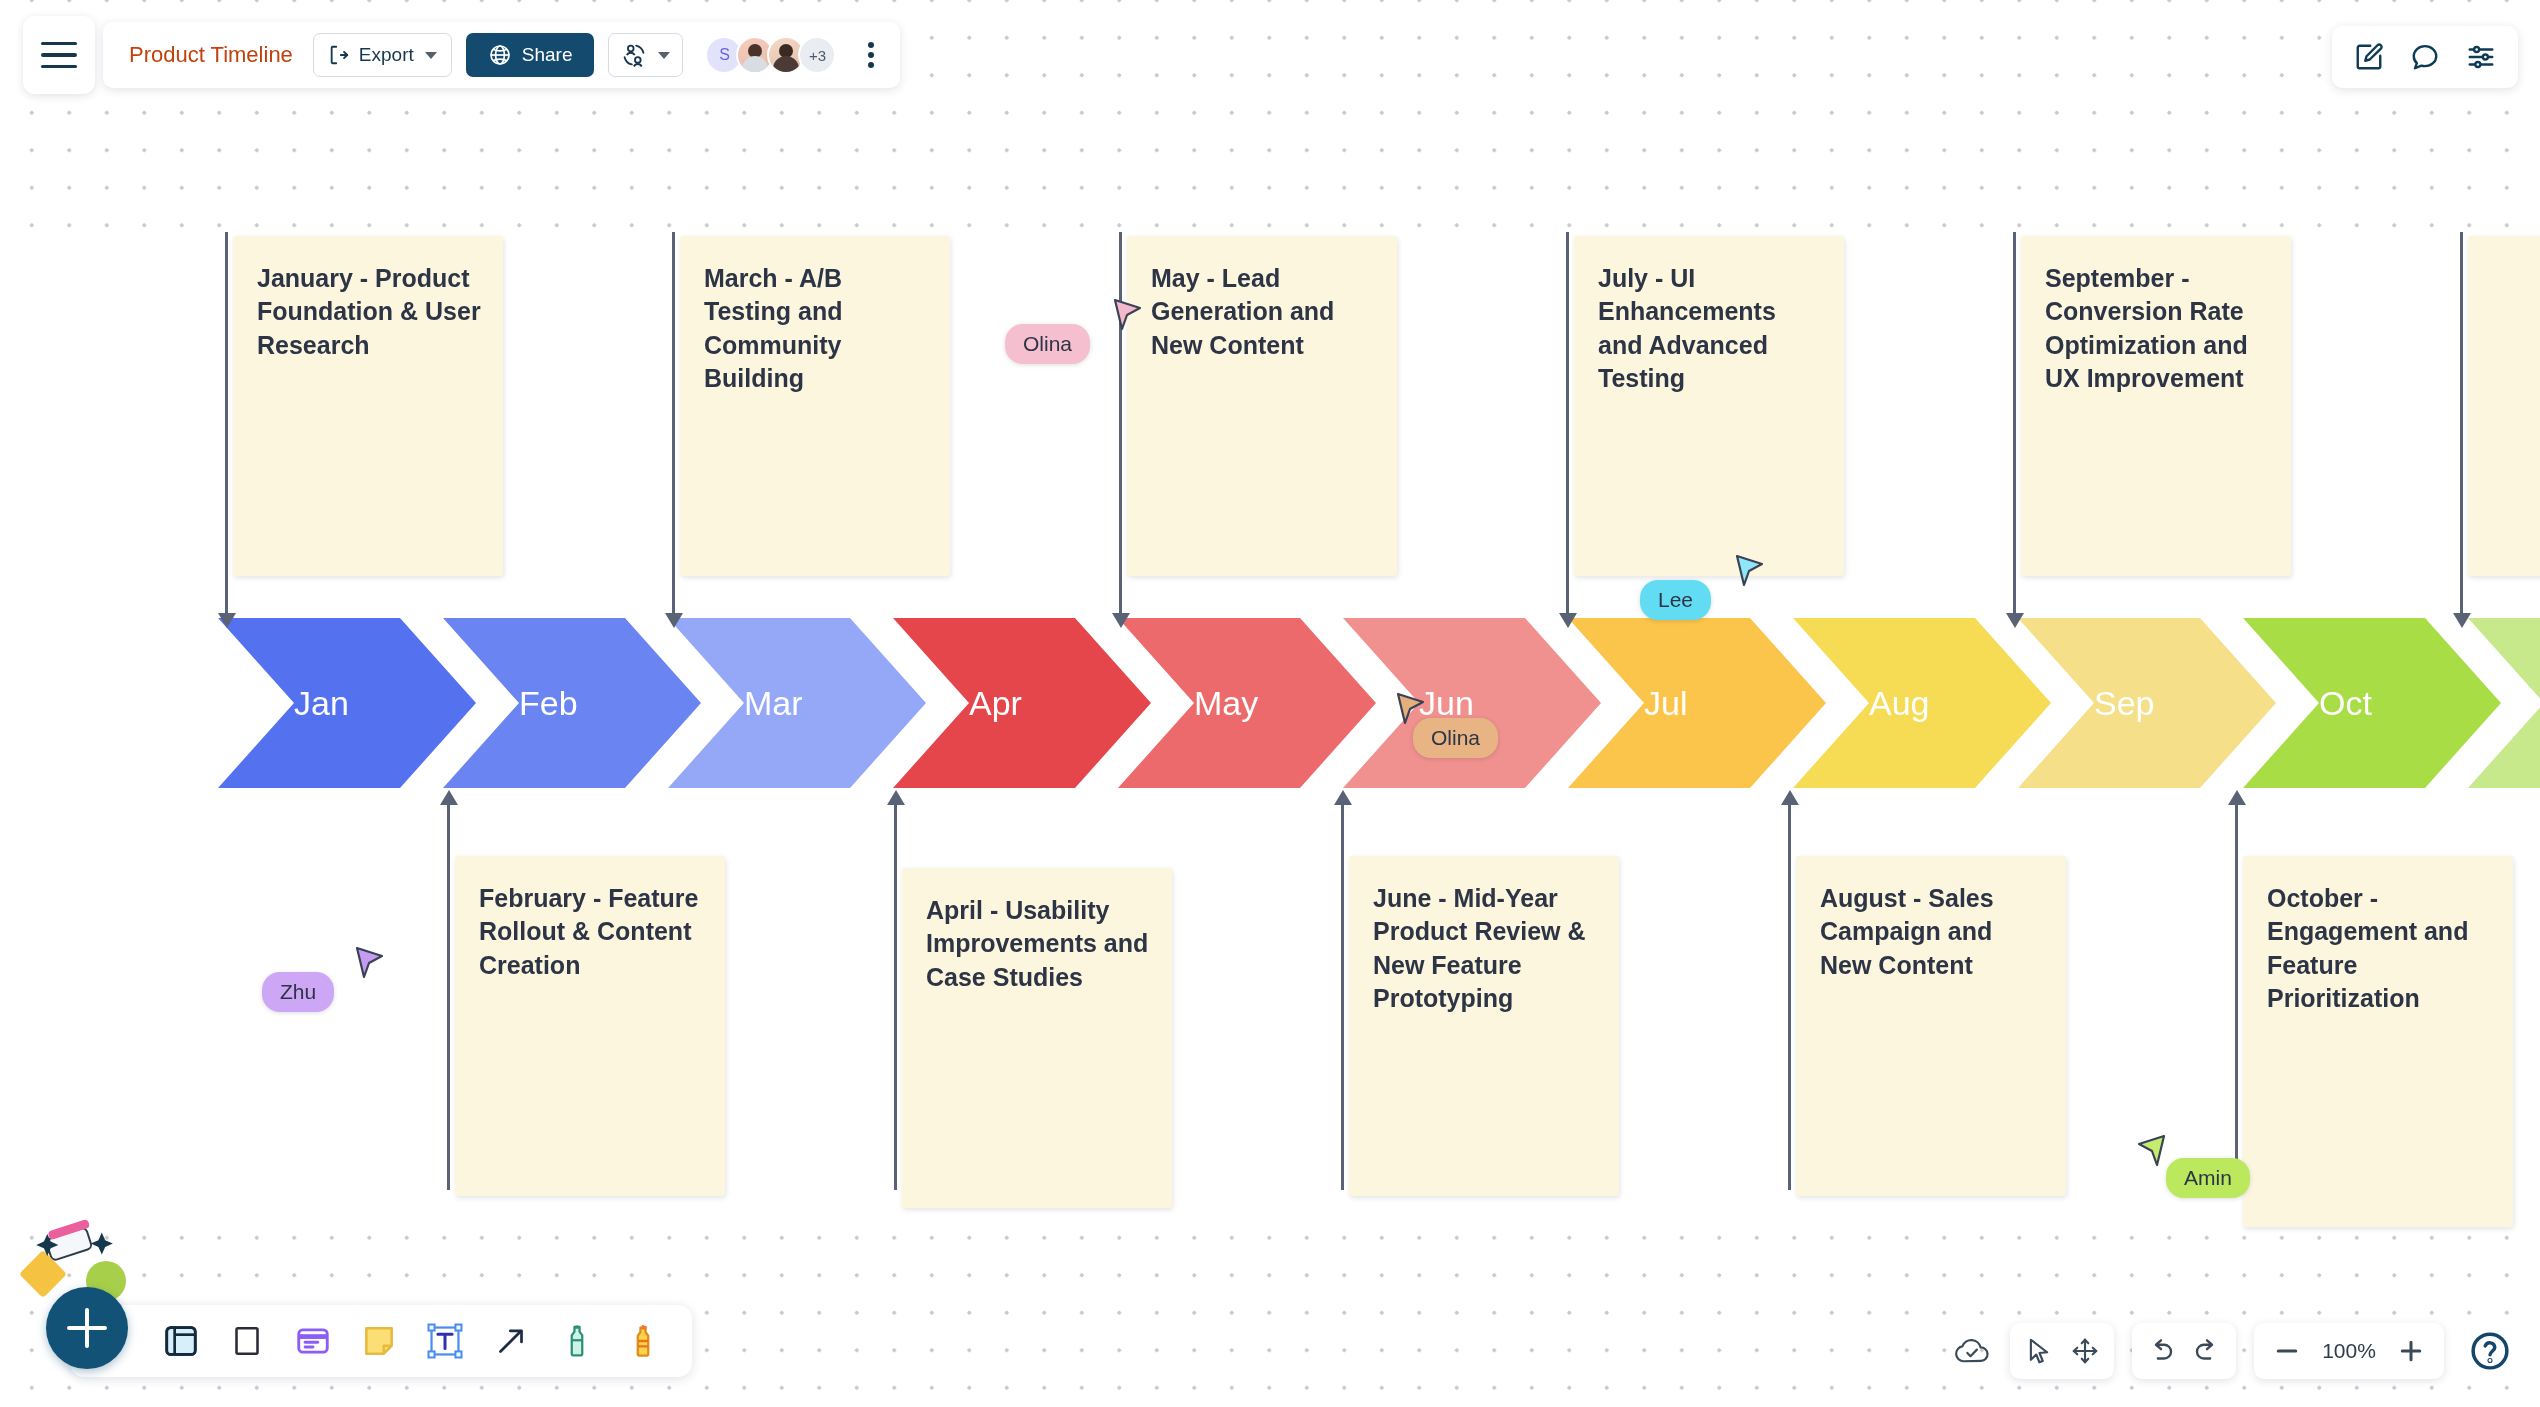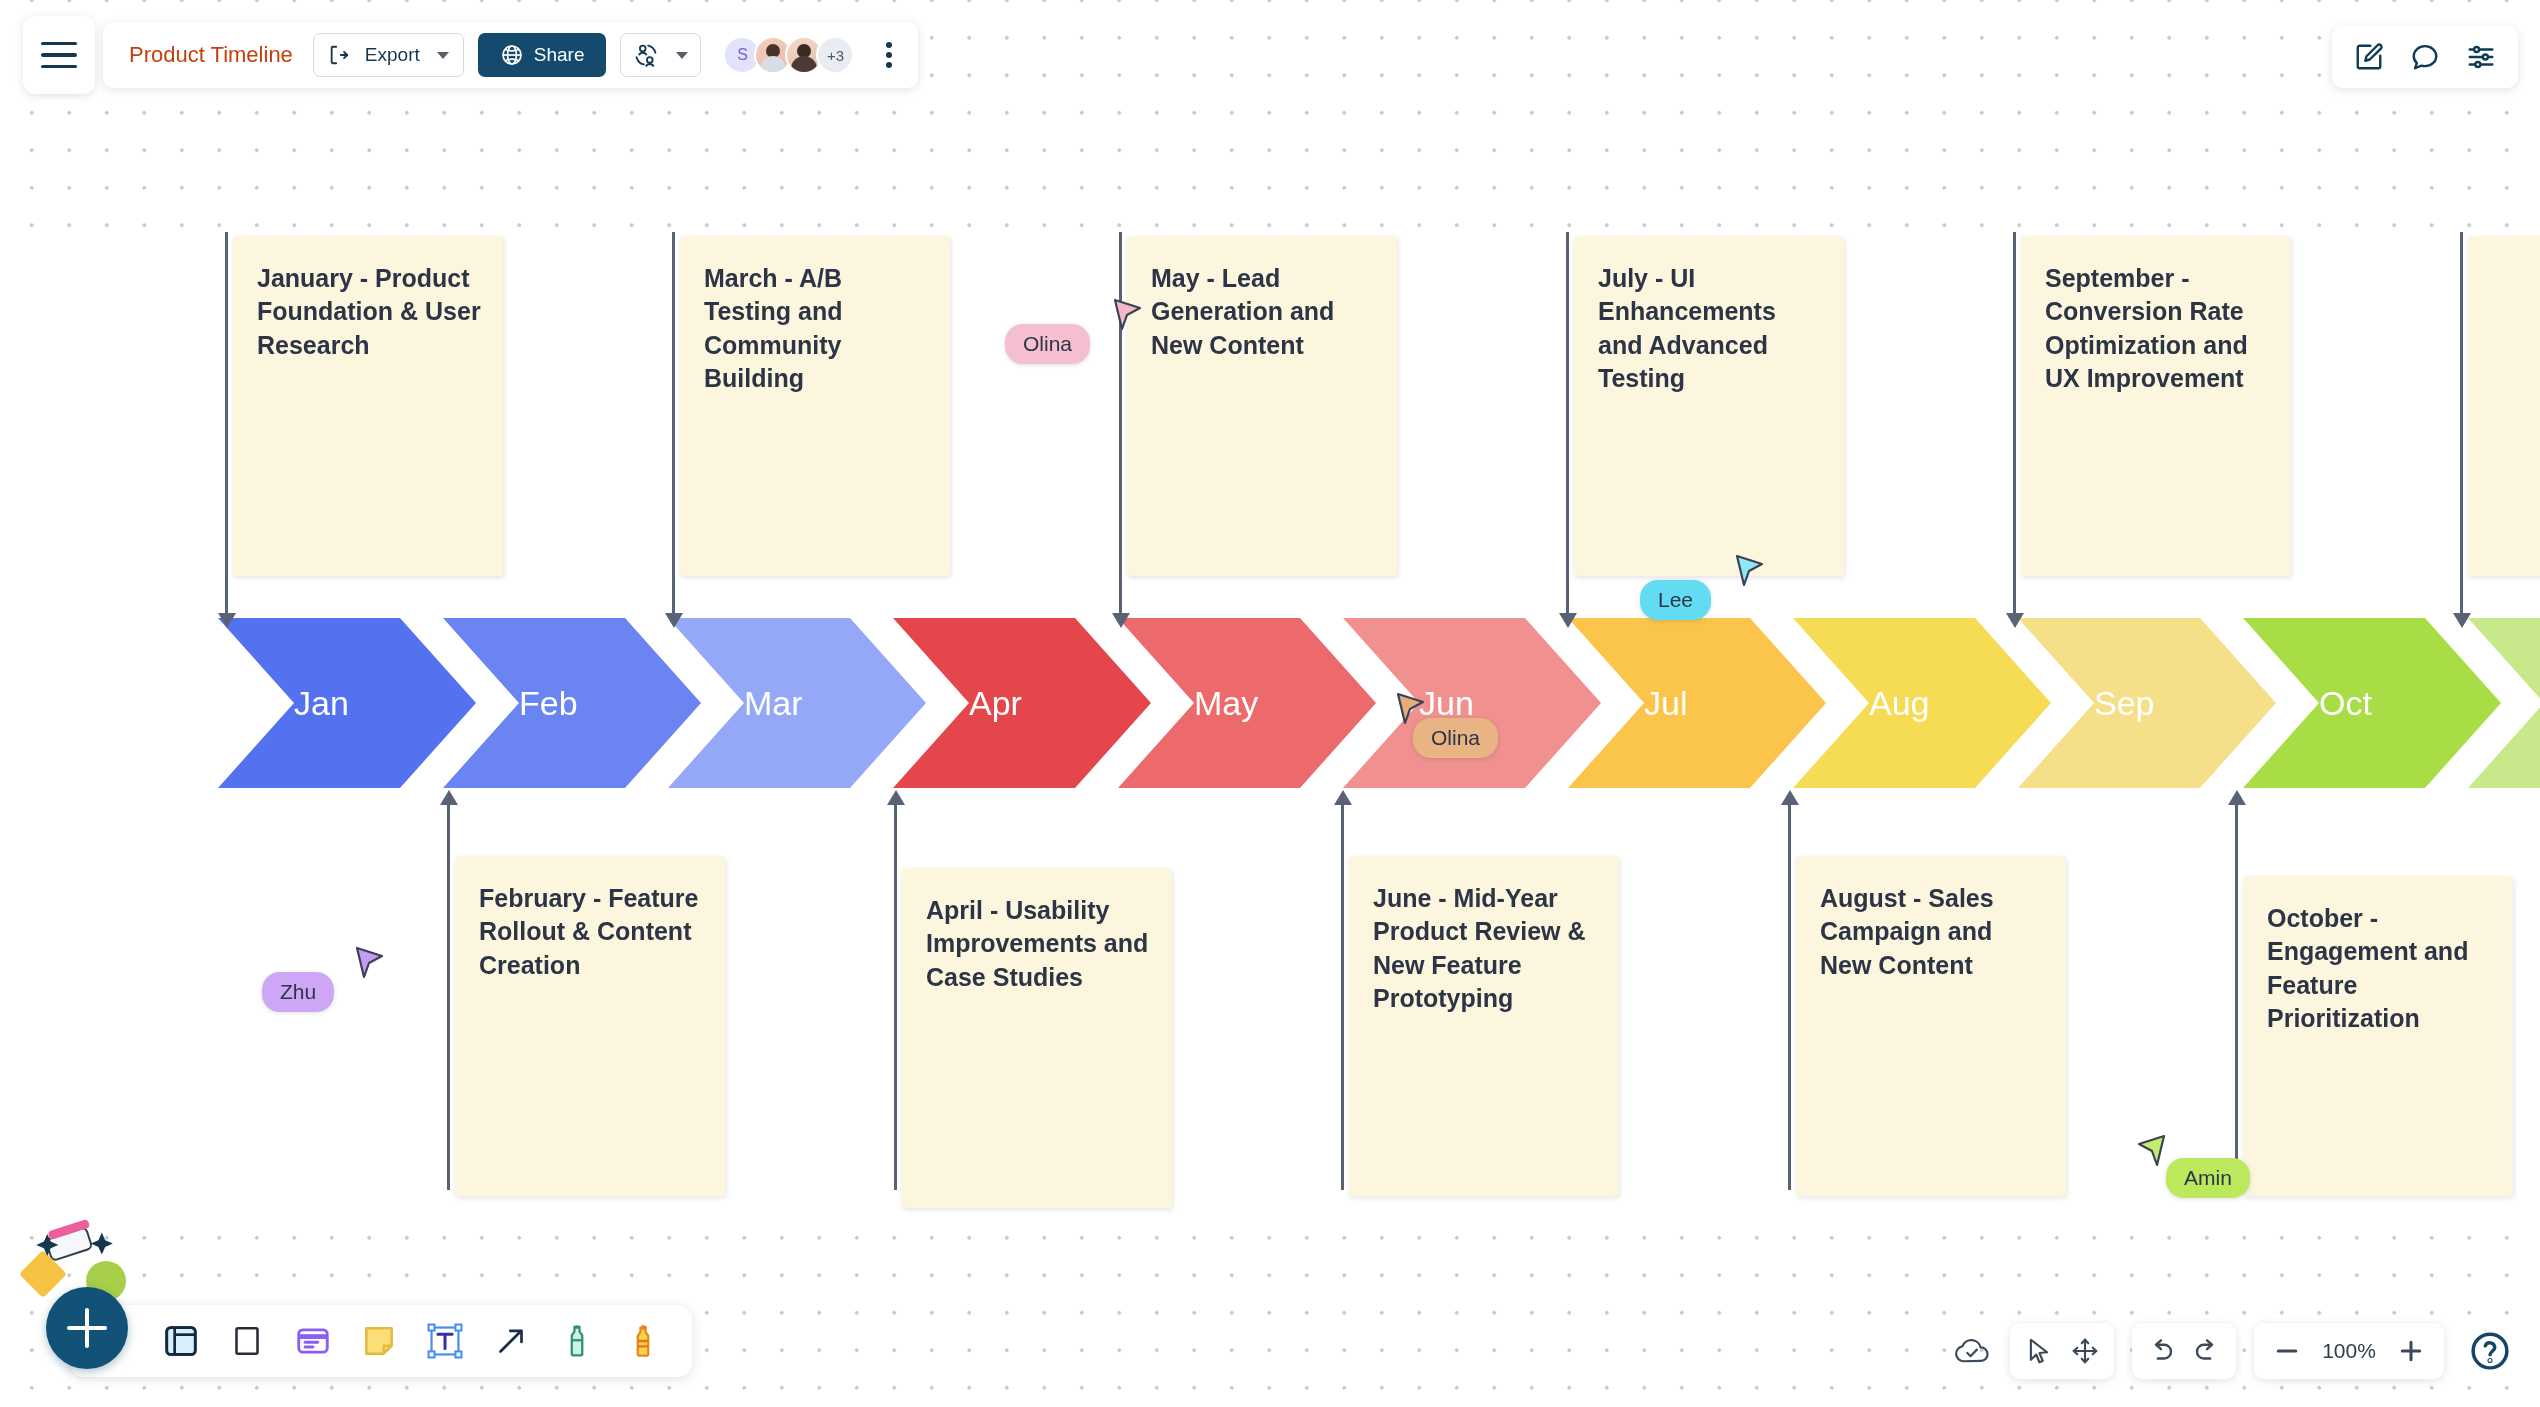--- a/index.html
+++ b/index.html
@@ -43,21 +43,21 @@
     box-shadow: 0 2px 10px rgba(25,40,70,.13);
     display: flex; align-items: center;
     padding: 0 14px 0 26px; gap: 14px;
   }
   #doc-title {
     font-size: 22px; color: #c2410c; white-space: nowrap; margin-right: 6px;
     cursor: text;
   }
   .btn-outline {
     height: 44px; border: 1.4px solid #d4dbe3; border-radius: 7px;
-    background:#fff; display:flex; align-items:center; gap:15px;
+    background:#fff; display:flex; align-items:center; gap:9px;
     padding: 0 14px; cursor: pointer; color:#16384f; font-size:19px;
   }
   .btn-primary {
     height: 44px; border-radius: 7px; background:#134a6e; color:#fff;
     display:flex; align-items:center; gap:10px; padding: 0 22px;
     cursor:pointer; font-size:19px;
   }
   .caret { width:0; height:0; border-left:6px solid transparent; border-right:6px solid transparent;
            border-top:7px solid #55606c; margin-left:2px; }
   .avatars { display:flex; align-items:center; margin-left:8px; }
@@ -267,21 +267,21 @@
   </div>
   <div class="note" style="left:902px;top:856px;width:270px;height:340px;margin-top:12px;">
     <span>April - Usability Improvements and Case Studies</span>
   </div>
   <div class="note" style="left:1349px;top:856px;width:270px;height:340px;">
     <span>June - Mid-Year Product Review &amp; New Feature Prototyping</span>
   </div>
   <div class="note" style="left:1796px;top:856px;width:270px;height:340px;">
     <span>August - Sales Campaign and New Content</span>
   </div>
-  <div class="note" style="left:2243px;top:856px;width:270px;height:320px;margin-top:20px;">
+  <div class="note" style="left:2243px;top:856px;width:270px;height:371px;">
     <span>October - Engagement and Feature Prioritization</span>
   </div>
 
   <div class="cursor" style="left:1110px;top:296px;">
     <svg width="34" height="38" viewBox="0 0 34 38">
       <path d="M5 4 L30 12 L17 19 L12 33 Z" fill="#f3b9cb" stroke="#3a4256" stroke-width="2.2" stroke-linejoin="round"></path>
     </svg>
     <div class="pill" style="background:#f5bfcf;left:-105px;top:28px;">
       <span>Olina</span>
     </div>

